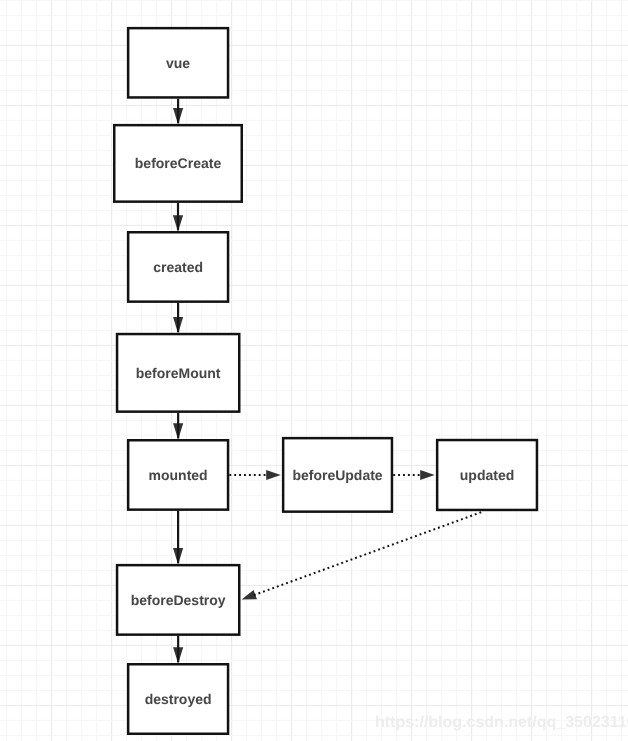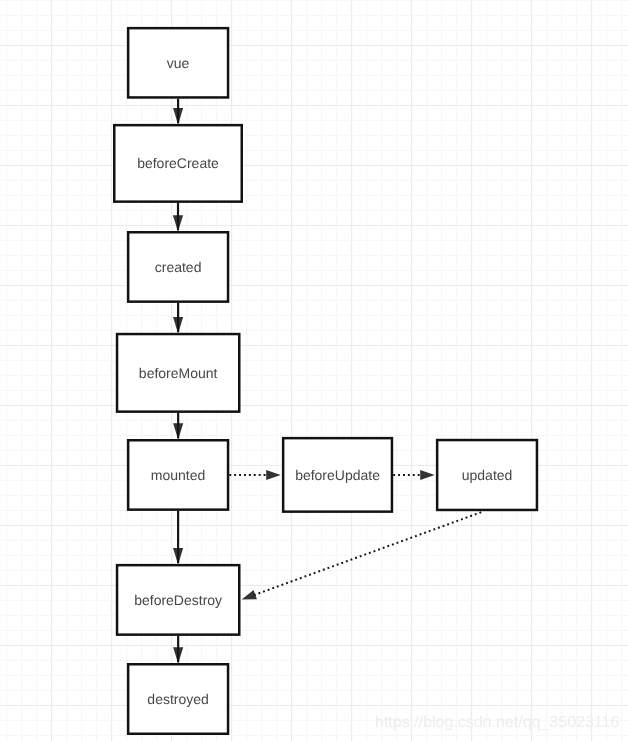--- a/index.html
+++ b/index.html
@@ -1,19 +1,19 @@
 <!DOCTYPE html>
 <html><head>
 <meta charset="utf-8">
 <style>
   html,body{margin:0;padding:0;}
   body{width:628px;height:741px;overflow:hidden;background:#ffffff;
        font-family:"Liberation Sans",sans-serif;
        -webkit-font-smoothing:antialiased;text-rendering:geometricPrecision;}
-  #canvas{position:relative;width:628px;height:702px;}
+  #canvas{position:relative;width:628px;height:702px;font-weight:bold;}
   svg.layer{display:block;position:absolute;left:0;top:0;}
   .node-rect{fill:#ffffff;stroke:#121212;}
   .node-label{font-family:"Liberation Sans",sans-serif;font-size:14px;fill:#474747;
               text-anchor:middle;dominant-baseline:middle;transform:translateZ(0);}
   .edge-solid{stroke:#151515;stroke-width:2.2;fill:none;}
   .edge-dotted{stroke:#151515;stroke-width:2;fill:none;
                stroke-dasharray:1.9 3.0;stroke-linecap:butt;}
   .arrow-head{fill:#333333;stroke:none;}
   .watermark{font-family:"Liberation Sans",sans-serif;font-size:16px;fill:#ededed;transform:translateZ(0);}
 </style>

